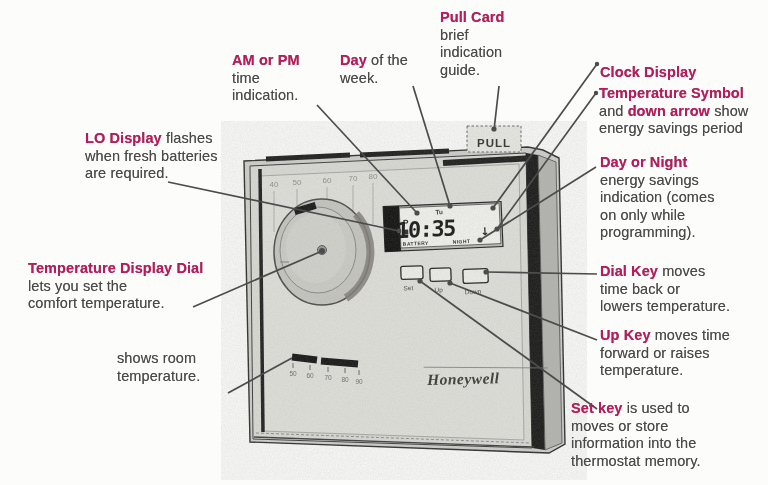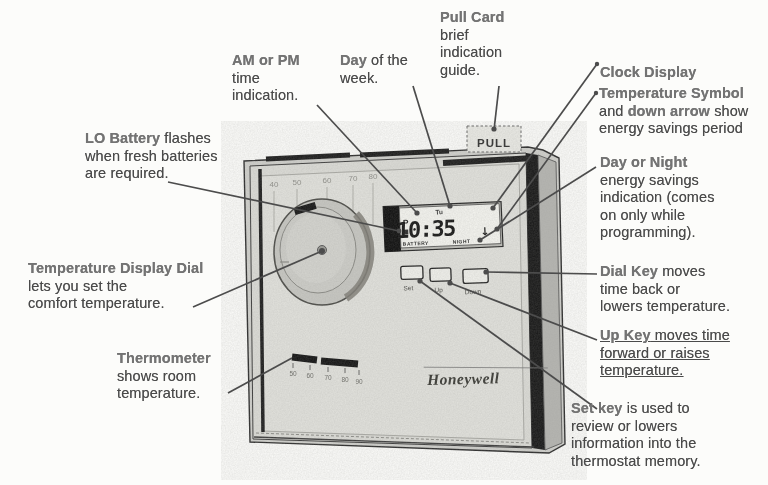--- a/index.html
+++ b/index.html
@@ -8,29 +8,29 @@
     background:#fcfcfa;
     font-family:"Liberation Sans", sans-serif;
   }
   #scene{position:absolute;left:0;top:0;width:768px;height:485px;}
   .callout{
     position:absolute;
     font-size:14.5px;line-height:17.6px;letter-spacing:.1px;
     color:#4a4a4a;white-space:nowrap;
     text-shadow:0 0 .5px rgba(70,70,70,.65);
   }
-  .callout b{font-weight:bold;color:#737373;}
+  .callout b{font-weight:bold;color:#be185d;}
   #c-pull-card{left:440px;top:9px;}
   #c-am-pm{left:232px;top:52px;}
   #c-day-of-week{left:340px;top:52px;}
   #c-clock-display{left:600px;top:64px;}
   #c-temperature-symbol{left:599px;top:85px;}
   #c-day-or-night{left:600px;top:154px;}
   #c-down-key{left:600px;top:263px;}
-  #c-up-key{left:600px;top:327px;text-decoration:underline;}
+  #c-up-key{left:600px;top:327px;}
   #c-set-key{left:571px;top:400px;}
   #c-lo-battery{left:85px;top:130px;}
   #c-temperature-setting-dial{left:28px;top:260px;}
   #c-thermometer{left:117px;top:350px;}
 </style>
 </head>
 <body>
 
 <svg id="scene" viewBox="0 0 768 485">
   <defs>
@@ -198,31 +198,30 @@
     <div><span>time back or</span></div>
     <div><span>lowers temperature.</span></div>
   </div>
 <div class="callout" id="c-up-key">
     <div><b>Up Key</b><span> moves time</span></div>
     <div><span>forward or raises</span></div>
     <div><span>temperature.</span></div>
   </div>
 <div class="callout" id="c-set-key">
     <div><b>Set key</b><span> is used to</span></div>
-    <div><span>review or lowers</span></div>
+    <div><span>moves or store</span></div>
     <div><span>information into the</span></div>
     <div><span>thermostat memory.</span></div>
   </div>
 <div class="callout" id="c-lo-battery">
-    <div><b>LO Battery</b><span> flashes</span></div>
+    <div><b>LO Display</b><span> flashes</span></div>
     <div><span>when fresh batteries</span></div>
     <div><span>are required.</span></div>
   </div>
 <div class="callout" id="c-temperature-setting-dial">
     <div><b>Temperature Display Dial</b></div>
     <div><span>lets you set the</span></div>
     <div><span>comfort temperature.</span></div>
   </div>
 <div class="callout" id="c-thermometer">
-    <div><b>Thermometer</b></div>
     <div><span>shows room</span></div>
     <div><span>temperature.</span></div>
   </div>
 
 </body></html>

